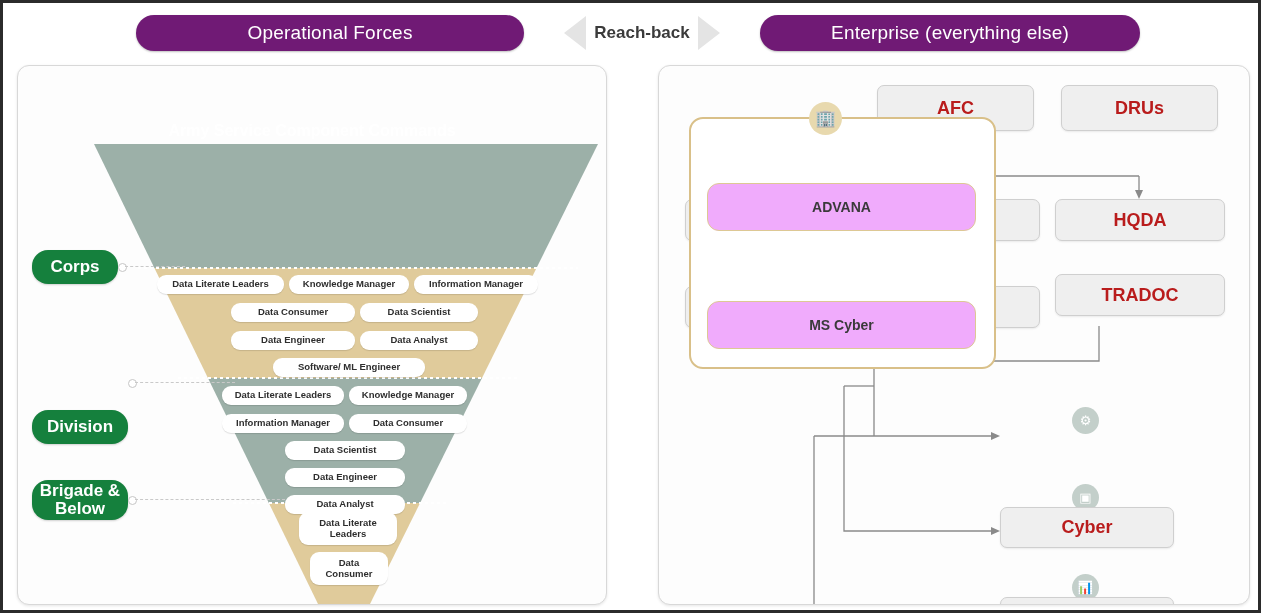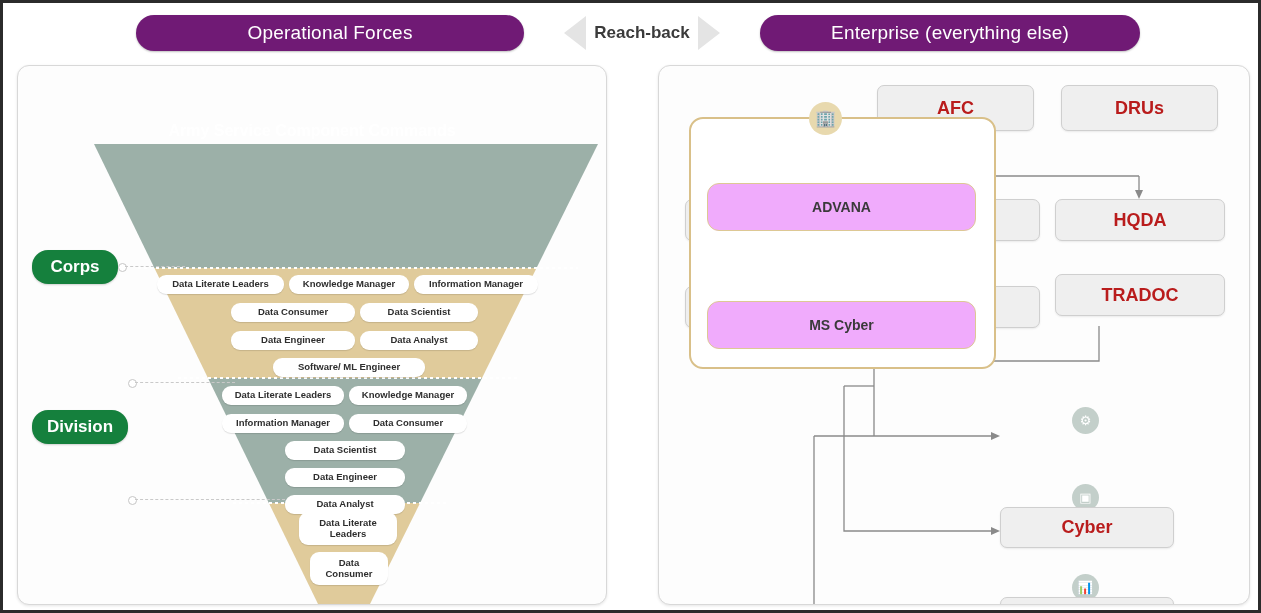--- a/index.html
+++ b/index.html
@@ -172,20 +172,21 @@
         <path d="M76,78 L580,78 L352,538 L300,538 Z" fill="none" stroke="#ffffff" stroke-width="0"></path>
         <line x1="120" y1="202" x2="560" y2="202" stroke="#ffffff" stroke-width="2" stroke-dasharray="3,3"></line>
         <line x1="160" y1="312" x2="500" y2="312" stroke="#ffffff" stroke-width="2" stroke-dasharray="3,3"></line>
         <line x1="215" y1="437" x2="430" y2="437" stroke="#ffffff" stroke-width="2" stroke-dasharray="3,3"></line>
       </svg>
 
       <div id="asct">Army Service Component Commands</div>
 
       <div class="tierlabel" id="tl-corps">Corps</div>
       <div class="tierlabel" id="tl-division">Division</div>
+      <div class="tierlabel" id="tl-brigade">Brigade &amp; Below</div>
 
       <span class="dotdot" id="dot-corps"></span>
       <span class="dotline" id="dl-corps"></span>
       <span class="dotdot" id="dot-div"></span>
       <span class="dotline" id="dl-div"></span>
       <span class="dotdot" id="dot-brig"></span>
       <span class="dotline" id="dl-brig"></span>
 
       <div class="chip" style="left:139px;top:209px;width:127px;height:19px;">Data Literate Leaders</div>
       <div class="chip" style="left:271px;top:209px;width:120px;height:19px;">Knowledge Manager</div>

